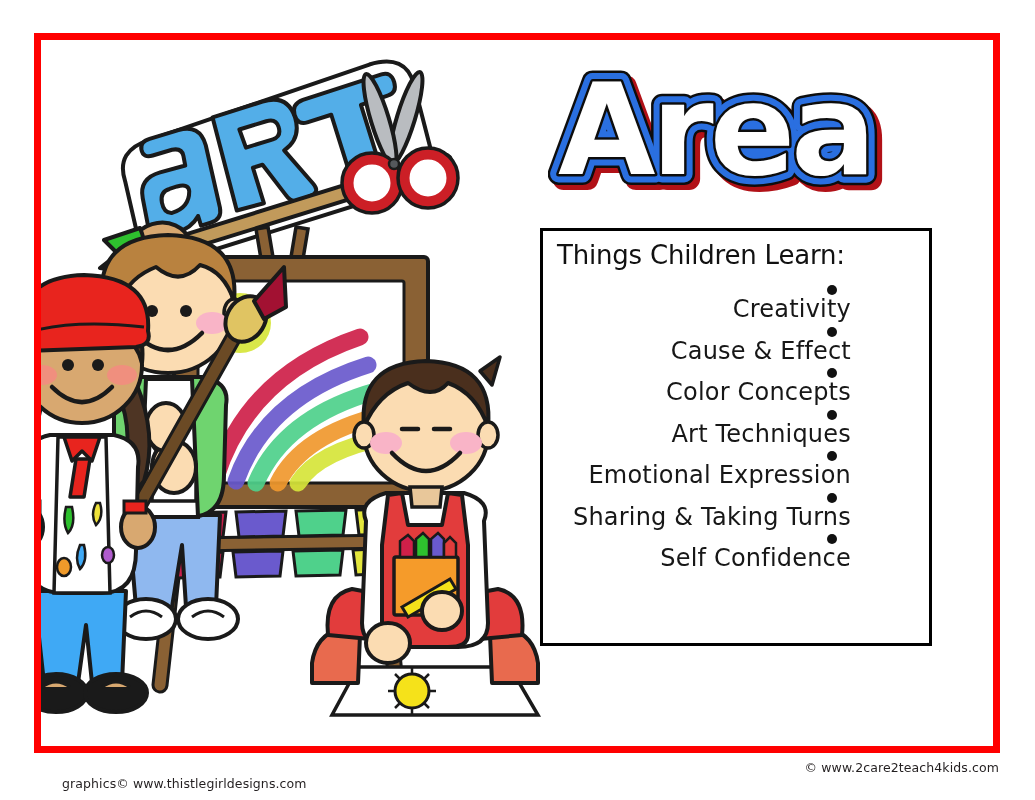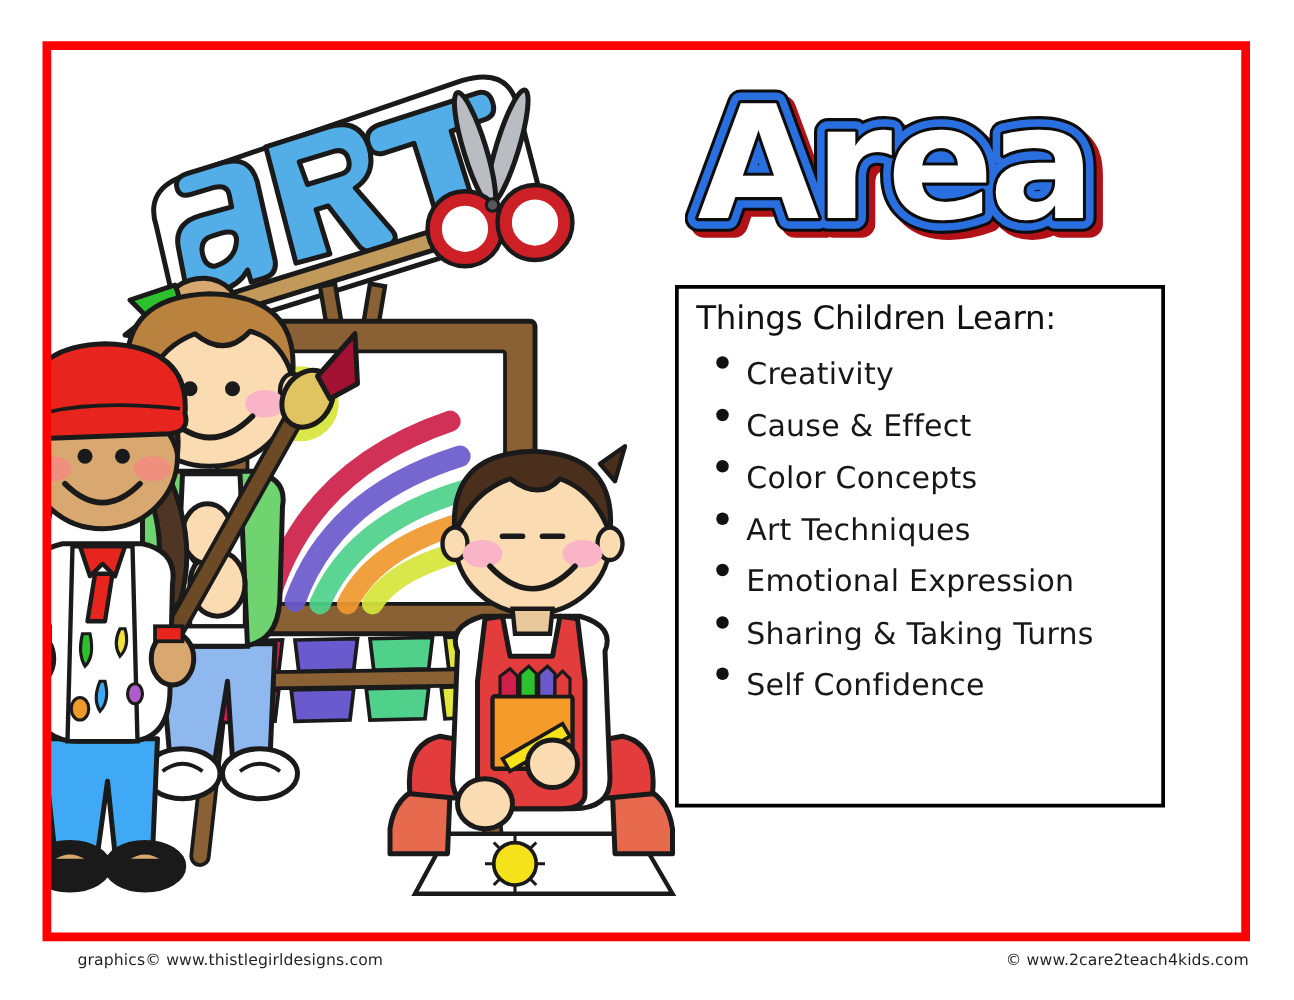--- a/index.html
+++ b/index.html
@@ -27,21 +27,21 @@
   }
   
   .credit{
     position:absolute;
     font-family:"DejaVu Sans", sans-serif;
     font-size:12.5px;
     color:#231f20;
     letter-spacing:.1px;
     white-space:nowrap;
   }
-  .credit-left{left:62px;top:760px;}
+  .credit-left{left:62px;top:776px;}
   .credit-right{right:72px;top:760px;}
 
   
   .area-title{
     position:absolute;
     left:548px;top:52px;
     width:400px;height:150px;
   }
   .area-title svg{display:block;width:400px;height:150px;}
   .area-txt{
@@ -79,27 +79,28 @@
     white-space:nowrap;
   }
   .learn-list{
     position:absolute;
     left:30px;top:54px;
     margin:0;padding:0;
     list-style:none;
   }
   .learn-list li{
     display:flex;
-    align-items:flex-start;
+    align-items:flex-end;
     height:41.5px;
     font-family:"DejaVu Sans", sans-serif;
     font-size:24px;
     color:#171717;
     letter-spacing:.2px;
     white-space:nowrap;
+    flex-direction:column;
   }
   .bullet{
     width:10px;height:10px;
     border-radius:50%;
     background:#111111;
     margin-right:14px;
     flex:0 0 auto;
   }
 
   

